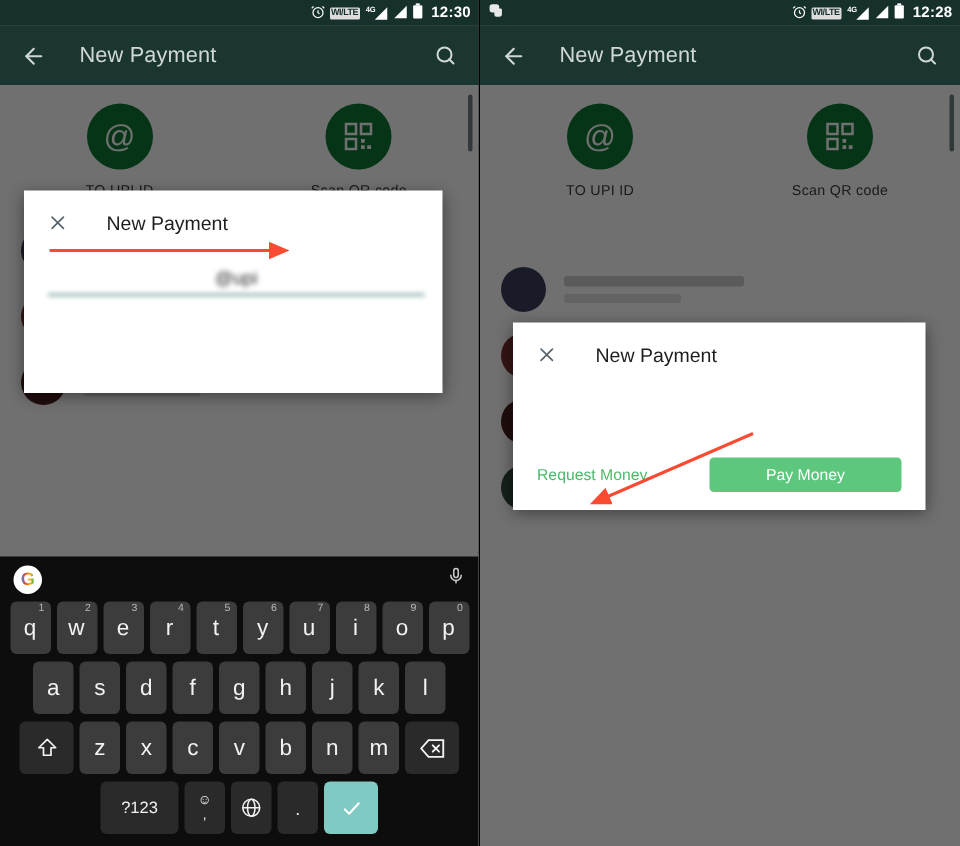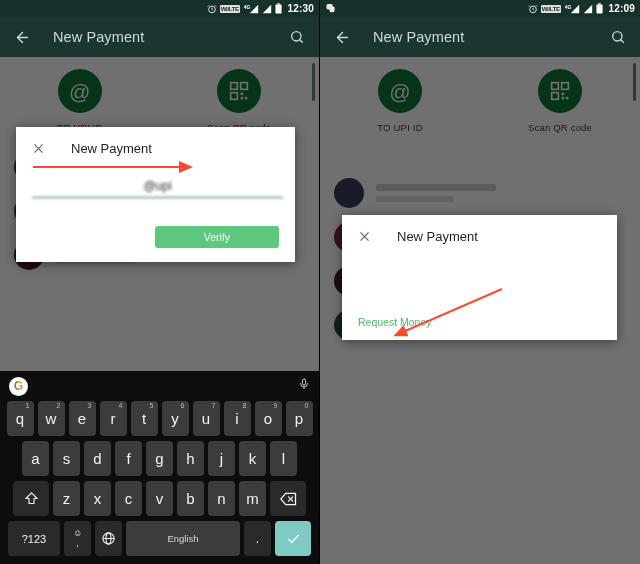--- a/index.html
+++ b/index.html
@@ -445,21 +445,20 @@
             <svg width="13" height="13" viewBox="0 0 24 24" fill="none" stroke="#55616b" stroke-width="2" stroke-linecap="round">
               <path d="M5 5l14 14"></path>
                 <path d="M19 5L5 19"></path>
             </svg>
           </span>
           <span class="dialog-title">New Payment</span>
         </div>
         <div class="upi-input-wrap">
           <input class="upi-input" type="text" value="@upi" style="">
         </div>
-        <button class="verify-btn">Verify</button>
       </div>
 
       <svg class="annot" style="left:0;top:90px;width:320px;height:40px">
         <defs>
           <marker id="ah1" markerWidth="7" markerHeight="7" refX="5.5" refY="3" orient="auto">
             <path d="M0,0 L7,3 L0,6 z" fill="#fa4b32"></path>
           </marker>
         </defs>
         <line x1="33" y1="20" x2="190" y2="20" stroke="#fa4b32" stroke-width="2" marker-end="url(#ah1)"></line>
       </svg>
@@ -595,23 +594,20 @@
             <span style="font-size:9px">☺</span>
             <span style="font-size:9px">,</span>
           </div>
           <div class="key fn" style="width:27px">
             <svg width="15" height="15" viewBox="0 0 24 24" fill="none" stroke="#f2f2f2" stroke-width="1.7">
               <circle cx="12" cy="12" r="9"></circle>
                 <ellipse cx="12" cy="12" rx="4" ry="9"></ellipse>
                 <path d="M3 12h18"></path>
             </svg>
           </div>
-          <div class="key space">
-              <span>English</span>
-            </div>
           <div class="key fn" style="width:27px">
               <span style="font-size:12px">.</span>
             </div>
           <div class="key enter">
             <svg width="17" height="14" viewBox="0 0 24 24" fill="none" stroke="#ffffff" stroke-width="2.4" stroke-linecap="round" stroke-linejoin="round">
               <path d="M4 13l5 5L20 6"></path>
             </svg>
           </div>
         </div>
       </div>
@@ -648,21 +644,21 @@
           <svg width="10" height="10" viewBox="0 0 12 12">
               <path d="M11 1 L11 11 L1 11 Z" fill="#fff"></path>
             </svg>
         </span>
         <span class="sicon">
           <svg width="7" height="11" viewBox="0 0 8 12">
             <rect x="2.5" y="0" width="3" height="1.4" fill="#fff"></rect>
             <rect x="0.5" y="1.4" width="7" height="10.2" rx="0.8" fill="#fff"></rect>
           </svg>
         </span>
-        <span class="status-time">12:09</span>
+        <span class="status-time">12:28</span>
       </div>
     </div>
 
     <div class="appbar">
       <span class="appbar-icon">
         <svg width="17" height="17" viewBox="0 0 24 24" fill="none" stroke="#cfd8d6" stroke-width="2" stroke-linecap="round" stroke-linejoin="round">
           <path d="M19 12H5"></path>
             <path d="M12 19l-7-7 7-7"></path>
         </svg>
       </span>
@@ -739,20 +735,21 @@
           <span class="dialog-close">
             <svg width="13" height="13" viewBox="0 0 24 24" fill="none" stroke="#55616b" stroke-width="2" stroke-linecap="round">
               <path d="M5 5l14 14"></path>
                 <path d="M19 5L5 19"></path>
             </svg>
           </span>
           <span class="dialog-title">New Payment</span>
         </div>
         <div class="dlg2-actions">
           <span class="request-link">Request Money</span>
+          <button class="pay-btn">Pay Money</button>
         </div>
       </div>
 
       <svg class="annot" style="left:0;top:210px;width:320px;height:90px">
         <defs>
           <marker id="ah2" markerWidth="7" markerHeight="7" refX="5.5" refY="3" orient="auto">
             <path d="M0,0 L7,3 L0,6 z" fill="#fa4b32"></path>
           </marker>
         </defs>
         <line x1="182" y1="22" x2="76" y2="68" stroke="#fa4b32" stroke-width="2" marker-end="url(#ah2)"></line>

